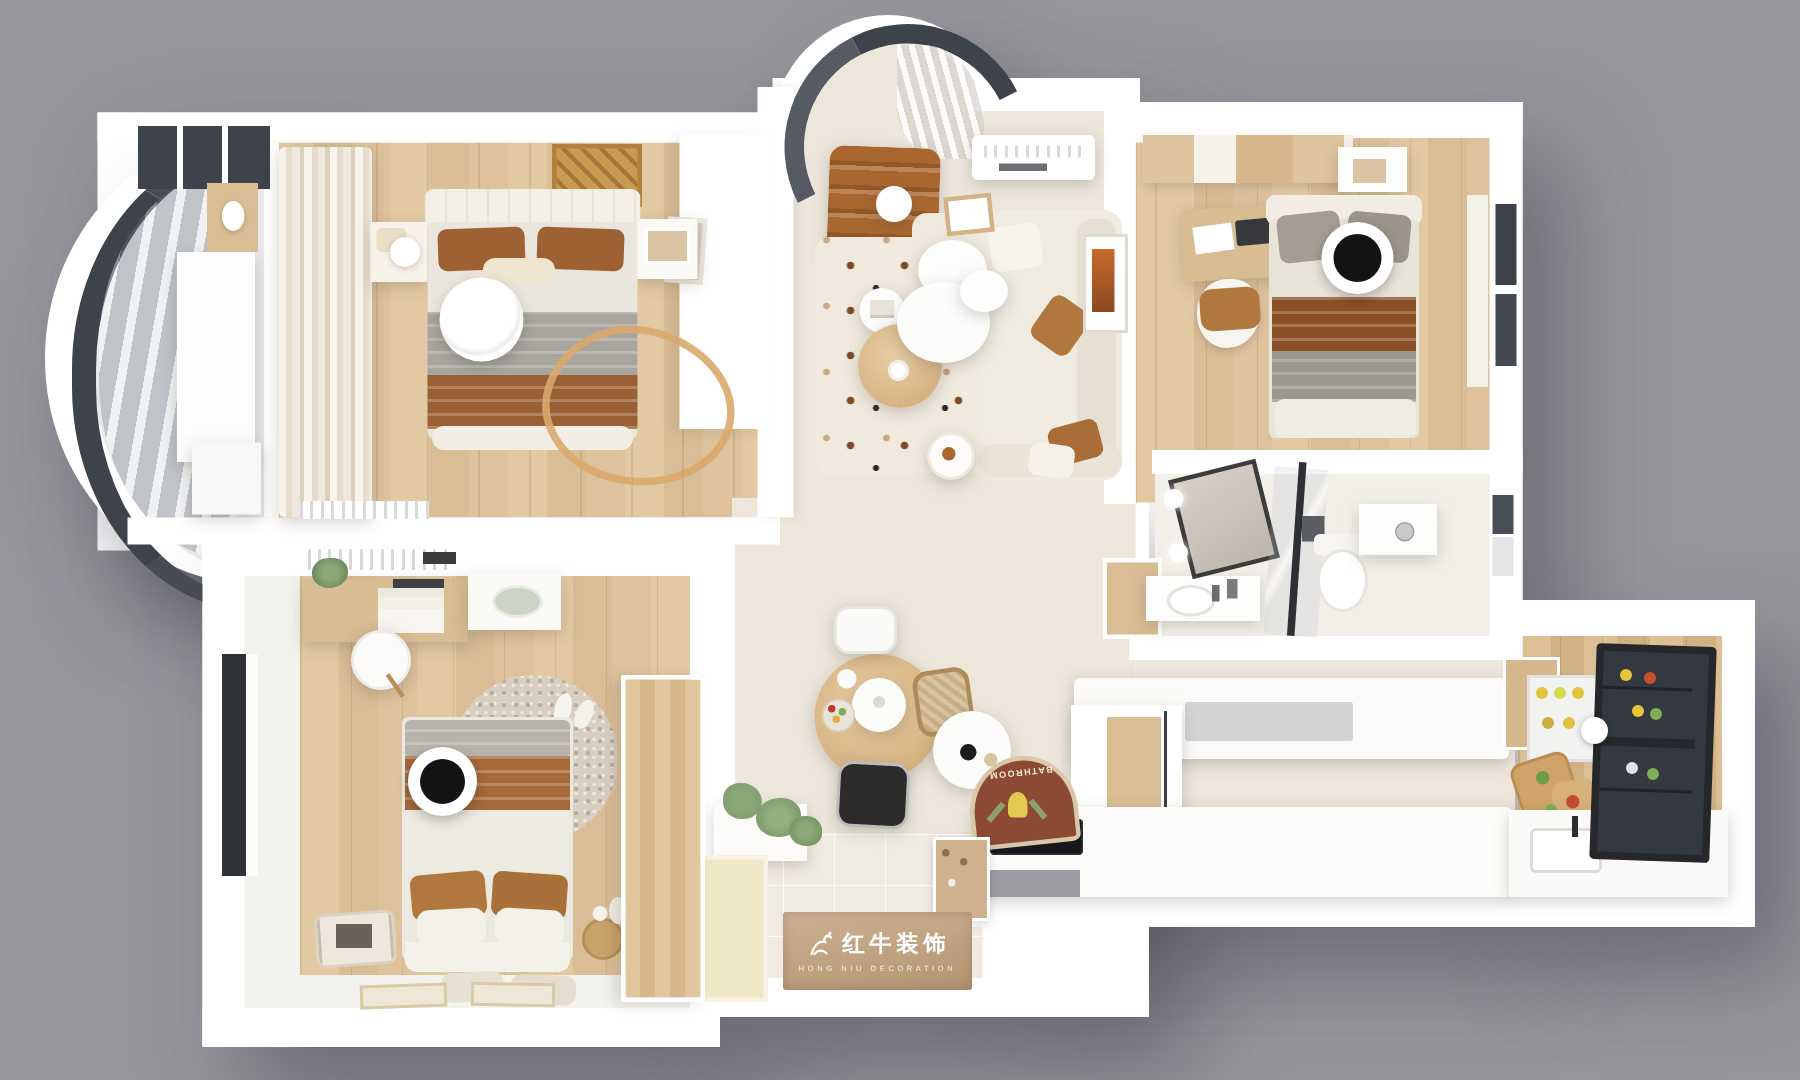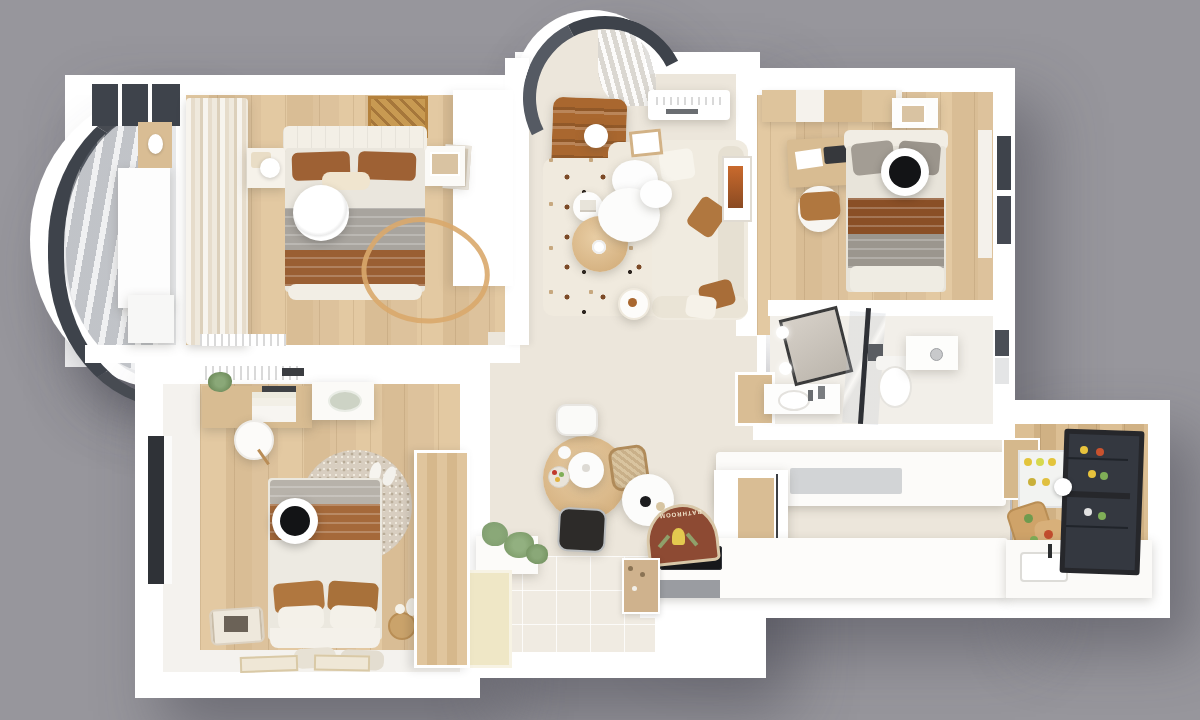--- a/index.html
+++ b/index.html
@@ -249,20 +249,31 @@
   <div class="abs softshadow" style="left:476px;top:536px;width:62px;height:38px;background:#fcfbf9;"></div>
   <div class="abs" style="left:482px;top:522px;width:26px;height:24px;background:radial-gradient(circle,#8aa878 30%,var(--plant-green));border-radius:45% 55% 50% 50%;"></div>
   <div class="abs" style="left:504px;top:532px;width:30px;height:26px;background:radial-gradient(circle,#92b080 30%,#74925f);border-radius:55% 45% 50% 50%;"></div>
   <div class="abs" style="left:526px;top:544px;width:22px;height:20px;background:radial-gradient(circle,#8aa878 30%,#6d8c59);border-radius:50% 50% 45% 55%;"></div>
   <div class="abs" style="left:462px;top:570px;width:44px;height:92px;background:#efe7c6;border:3px solid #f7f3e4;"></div>
 
   <div class="abs" style="left:622px;top:558px;width:34px;height:52px;background:#cfb28d;border:2px solid #fff;box-shadow:0 2px 6px rgba(0,0,0,.15);"></div>
   <div class="abs circ" style="left:628px;top:566px;width:5px;height:5px;background:#8a7354;"></div>
   <div class="abs circ" style="left:640px;top:572px;width:5px;height:5px;background:#8a7354;"></div>
   <div class="abs circ" style="left:632px;top:586px;width:5px;height:5px;background:#f2efe8;"></div>
+  <div class="abs" style="left:522px;top:608px;width:126px;height:52px;background:linear-gradient(170deg,#cdb294,#b2946f);border-radius:2px;box-shadow:inset 0 0 8px rgba(90,60,30,.25);display:flex;flex-direction:column;align-items:center;justify-content:center;">
+    <div style="display:flex;align-items:center;gap:5px;">
+      <span style="display:inline-block;width:20px;height:20px;">
+        <svg viewBox="0 0 40 40" width="20" height="20">
+            <path d="M8 32 C12 20 18 14 26 16 C23 9 30 5 34 10 M12 32 C17 26 23 26 28 31 M30 8 l3 -4" stroke="#ffffff" stroke-width="3" fill="none" stroke-linecap="round"></path>
+          </svg>
+      </span>
+      <span class="logo-cn">红牛装饰</span>
+    </div>
+    <div class="logo-en">HONG NIU DECORATION</div>
+  </div>
 
   <div class="abs grille" style="left:205px;top:366px;width:94px;height:14px;"></div>
   <div class="abs" style="left:282px;top:368px;width:22px;height:8px;background:#3b3d41;"></div>
   <div class="abs softshadow" style="left:202px;top:386px;width:110px;height:42px;background:#d8bc92;"></div>
   <div class="abs" style="left:208px;top:372px;width:24px;height:20px;background:radial-gradient(circle,#8aa878 30%,#5f7d4c);border-radius:50% 45% 55% 50%;"></div>
   <div class="abs" style="left:252px;top:392px;width:44px;height:30px;background:#f7f5f1;box-shadow:inset 0 6px 0 #eceade, inset 0 14px 0 #f2efe6;"></div>
   <div class="abs" style="left:262px;top:386px;width:34px;height:6px;background:#3f4144;"></div>
   <div class="abs circ softshadow" style="left:234px;top:420px;width:36px;height:36px;background:#fcfbf9;border:2px solid #eeece8;"></div>
   <div class="abs" style="left:262px;top:448px;width:3px;height:18px;background:#b98d57;transform:rotate(-35deg);"></div>
   <div class="abs softshadow" style="left:312px;top:382px;width:62px;height:38px;background:#fbfaf7;"></div>

